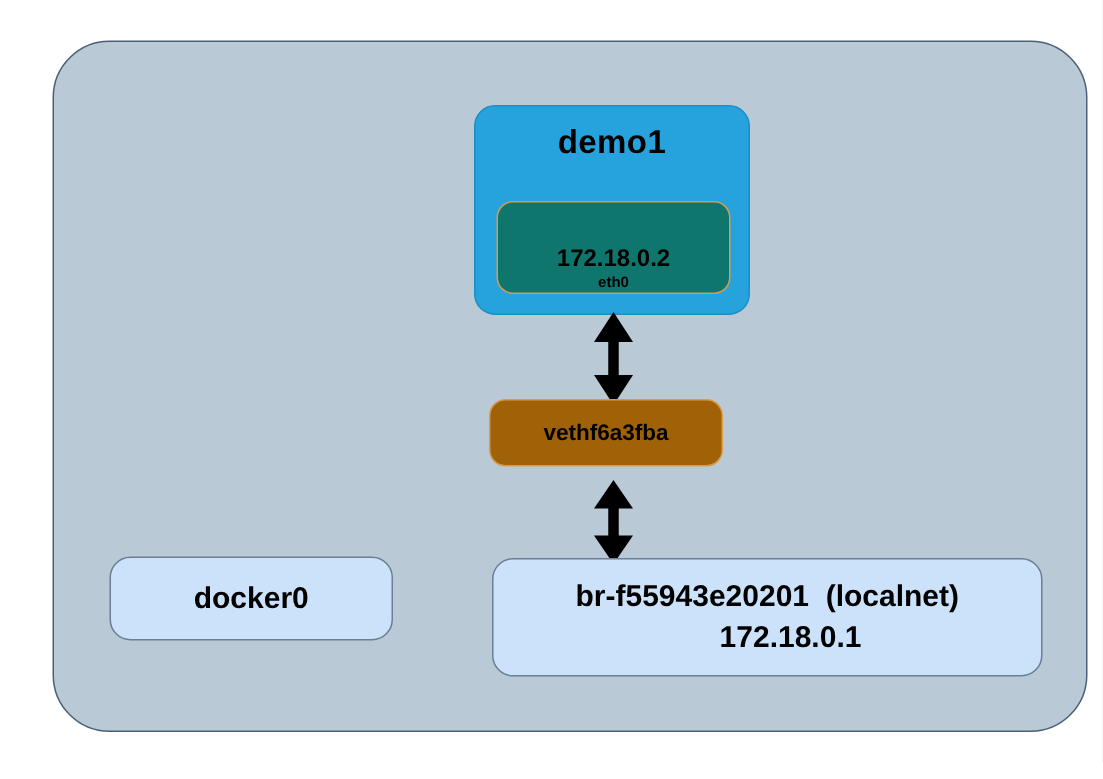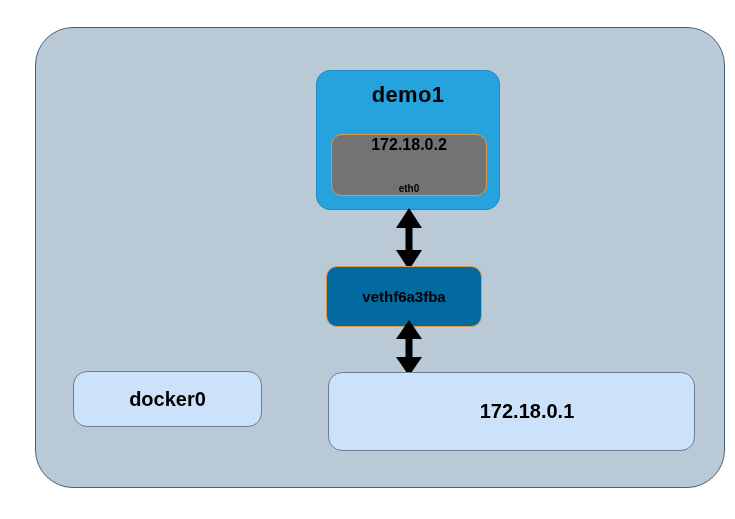--- a/index.html
+++ b/index.html
@@ -67,47 +67,47 @@
     line-height: 1.1;
   }
 
   
   .node-iface-eth0 {
     left: 14px;
     top: 63px;
     width: 156px;
     height: 62px;
     position: absolute;
-    background: #737373;
+    background: #0f766e;
     border: 1.5px solid #d69b4b;
     border-radius: 11px;
     display: flex;
     flex-direction: column;
     align-items: center;
-    justify-content: space-between;
+    justify-content: flex-end;
     box-sizing: border-box;
   }
   .node-iface-eth0 .line1 {
     font-size: 16px;
     font-weight: bold;
     line-height: 1.25;
   }
   .node-iface-eth0 .line2 {
     font-size: 10px;
     font-weight: bold;
     line-height: 1.25;
   }
 
   
   .node-veth {
     left: 313px;
     top: 266px;
     width: 156px;
-    height: 61px;
-    background: #0369a1;
+    height: 45px;
+    background: #a16207;
     border: 1.5px solid #d69b4b;
     border-radius: 11px;
   }
   .node-veth .label {
     font-size: 15px;
     font-weight: bold;
   }
 
   
   .node-bridge {
@@ -191,16 +191,17 @@
     <line x1="18" y1="13" x2="18" y2="43" stroke="#000000" stroke-width="7"></line>
     <polygon points="18,0 5,19 31,19" fill="#000000"></polygon>
     <polygon points="18,56 5,37 31,37" fill="#000000"></polygon>
   </svg>
 
   <div class="node node-bridge node-docker0">
     <div class="label">docker0</div>
   </div>
 
   <div class="node node-bridge node-br-localnet">
+    <div class="line1">br-f55943e20201  (localnet)</div>
     <div class="line2">172.18.0.1</div>
   </div>
 
 </div>
 
 </body></html>

